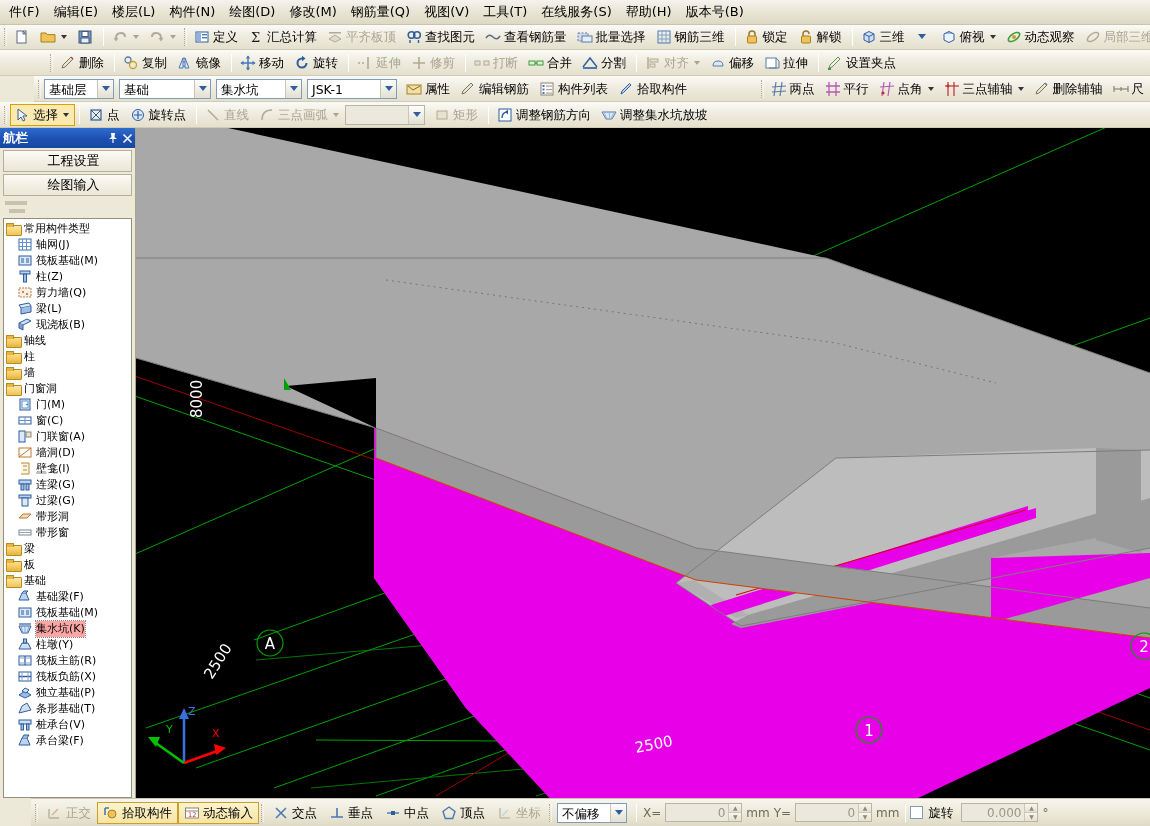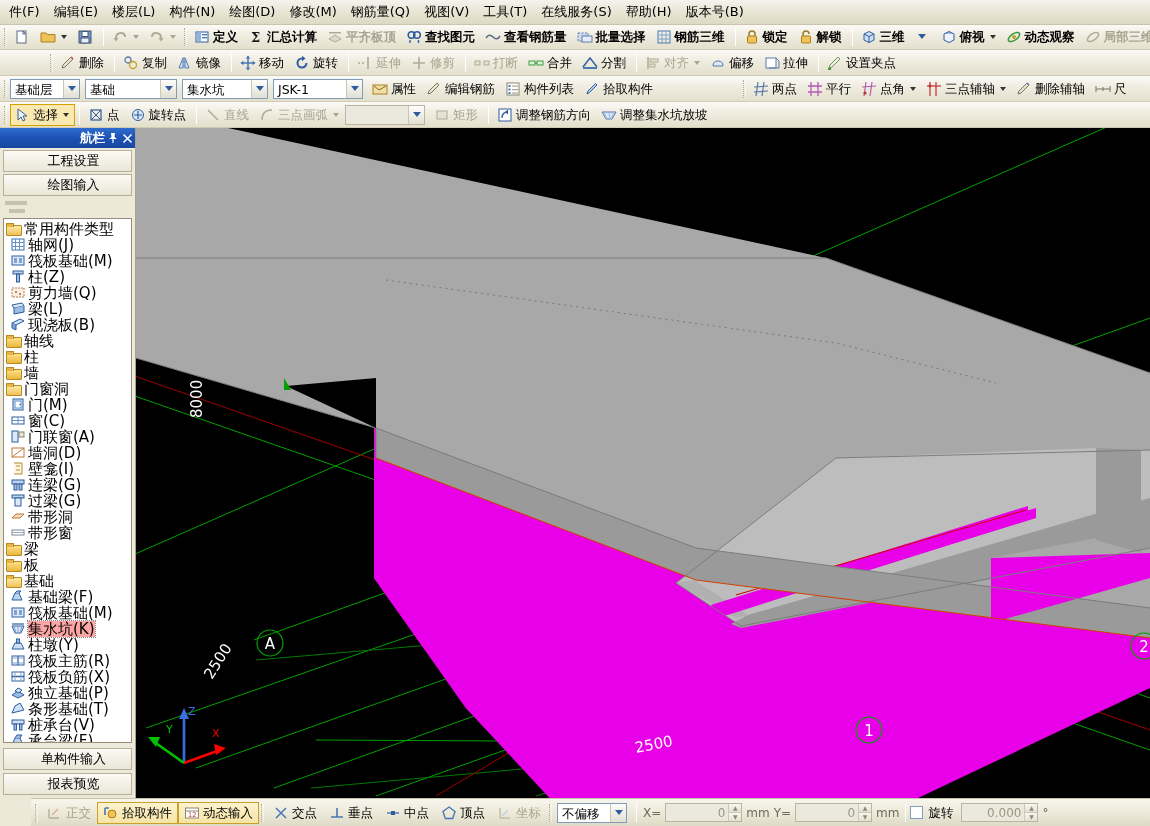--- a/index.html
+++ b/index.html
@@ -35,23 +35,23 @@
 
   
   .tbrow {
     display: flex; align-items: center;
     background: linear-gradient(to bottom, #fbfaf6 0%, #efece0 45%, #e4e0cd 100%);
     border-bottom: 1px solid #cfcbb6;
     padding-left: 2px;
     white-space: nowrap;
     overflow: hidden;
   }
-  .tbrow.r1 { height: 25px; min-height: 25px; font-weight: bold; }
+  .tbrow.r1 { height: 25px; min-height: 25px; }
   .tbrow.r2 { height: 26px; min-height: 26px; padding-left: 48px; }
-  .tbrow.r3 { height: 26px; min-height: 26px; }
+  .tbrow.r3 { height: 26px; min-height: 26px; margin-left: 34px; }
   .tbrow.r4 { height: 26px; min-height: 26px; }
 
   .tbitem {
     display: inline-flex; align-items: center;
     gap: 3px;
     padding: 2px 5px 2px 3px;
     font-size: 12.5px; color: #000;
     cursor: default; line-height: 16px;
     border: 1px solid transparent;
     height: 22px;
@@ -121,21 +121,20 @@
     background: #ece9d8;
   }
 
   
   .sidebar {
     width: 136px; flex: 0 0 136px;
     display: flex; flex-direction: column;
     background: #ece9d8;
     border-right: 1px solid #a9a48f;
     min-height: 0;
-    text-align: right;
   }
   .sb-title {
     height: 20px; flex: 0 0 20px;
     background: linear-gradient(to bottom,#2f6ccd 0%, #1d52b5 50%, #17479f 100%);
     color: #fff; font-size: 12.5px; font-weight: bold;
     display: flex; align-items: center;
     padding-left: 3px;
   }
   .sb-title .t { flex: 1 1 auto; white-space: nowrap; overflow: hidden; }
   .sb-title .pin, .sb-title .cls {
@@ -163,26 +162,26 @@
   .tree {
     flex: 1 1 auto; min-height: 0;
     background: #fff;
     border: 1px solid #948f7b;
     margin: 0 3px;
     overflow: hidden;
     padding: 2px 0 0 0;
   }
   .tnode {
     display: flex; align-items: center;
-    height: 16px; font-size: 15px;
+    height: 16px; font-size: 11px;
     white-space: nowrap; cursor: default;
     line-height: 16px; color: #000;
     padding-left: 2px;
   }
-  .tnode.child { padding-left: 6px; }
+  .tnode.child { padding-left: 14px; }
   .tnode .lbl { margin-left: 3px; }
   .tnode.selected .lbl { background: #fca5a5; outline: 1px dotted #888; }
   .tnode.child::before {
     content: ""; position: absolute;
   }
   
   .folder {
     width: 15px; height: 12px; flex: 0 0 auto; position: relative;
   }
   .folder::before {
@@ -1040,28 +1039,20 @@
             <div class="tnode child">
               <span class="licon"><svg width="14" height="13" viewBox="0 0 14 13">
                   <path d="M1 11 L4 4 L9 4 L12 11 Z" fill="#bcd4f0" stroke="#2f5d9e"></path>
                   <path d="M4 4 L6 1 L11 1 L9 4" fill="#9dbde4" stroke="#2f5d9e"></path>
                 </svg></span>
               <span class="lbl">承台梁(F)</span>
             </div>
           </div>
       </div>
 
-      <div class="sb-bottom">
-        <div class="sb-btn">
-          <span>单构件输入</span>
-        </div>
-        <div class="sb-btn">
-          <span>报表预览</span>
-        </div>
-      </div>
     </div>
 
     <div class="viewport">
       <svg width="1014" height="670" viewBox="0 0 1014 670">
         <rect x="0" y="0" width="1014" height="670" fill="#000"></rect>
 
         <g stroke="#00a000" stroke-width="1" fill="none">
           <line x1="-10" y1="213" x2="1014" y2="570"></line>
           <line x1="-10" y1="265" x2="1014" y2="622"></line>
           <line x1="-10" y1="430" x2="1014" y2="-20"></line>

